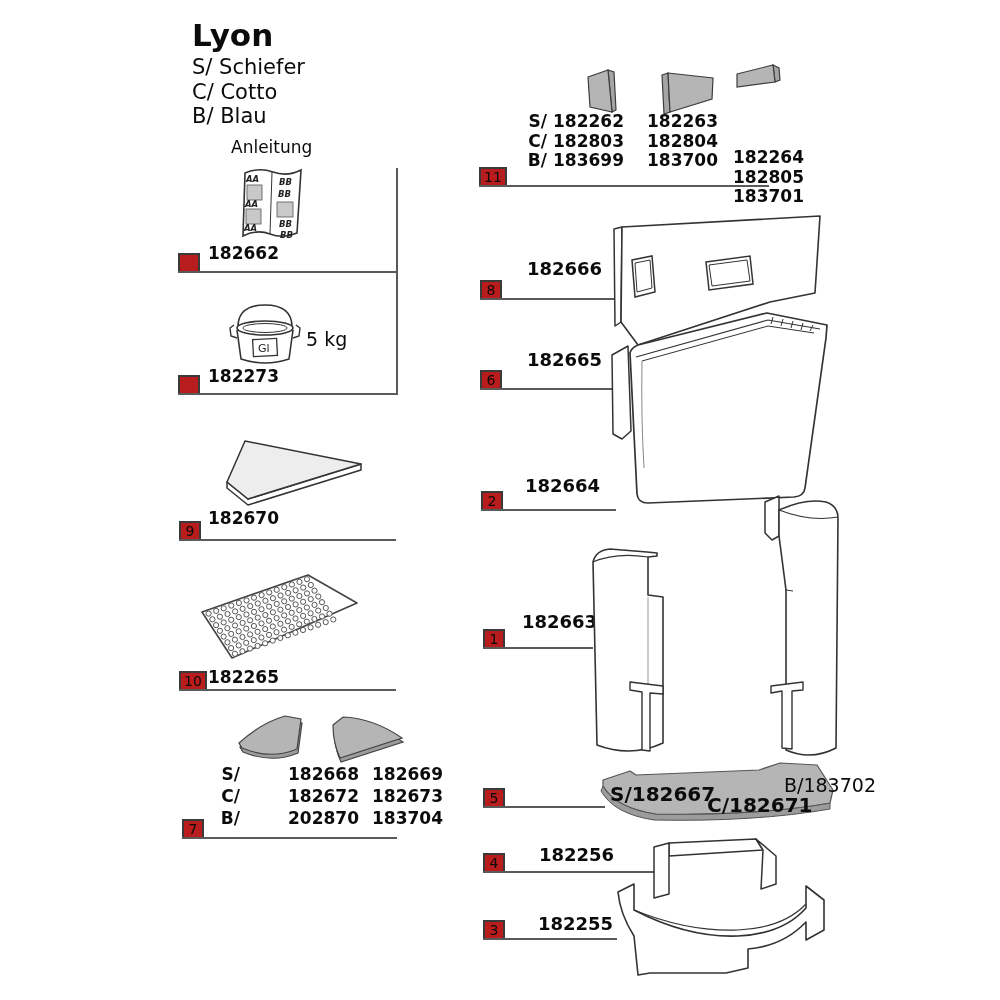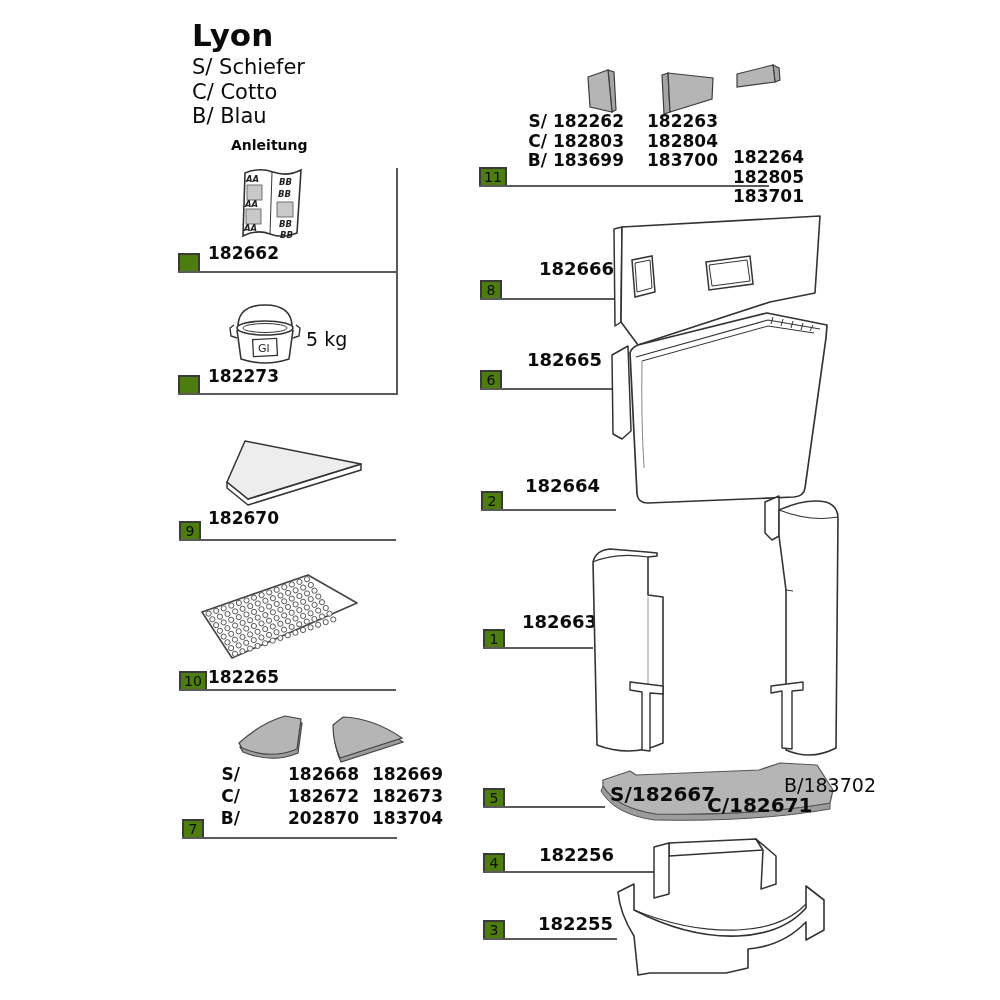--- a/index.html
+++ b/index.html
@@ -3,27 +3,27 @@
 <meta charset="utf-8">
 <style>
   html,body{margin:0;padding:0;background:#fff;}
   #page{position:relative;width:1000px;height:1000px;background:#fff;overflow:hidden;
         font-family:"DejaVu Sans","Liberation Sans",sans-serif;color:#0b0b0b;}
   .abs{position:absolute;}
   .pn{position:absolute;font-weight:bold;font-size:17px;white-space:nowrap;}
   .pn-c{text-align:left;width:140px;}
   .pn-lg{font-size:18px;}
   .refbox{position:absolute;box-sizing:border-box;height:20px;min-width:22px;padding:0 3px;
-          border:2px solid #3a3a3a;background:#4d7c0f;display:flex;align-items:center;
+          border:2px solid #3a3a3a;background:#b91c1c;display:flex;align-items:center;
           justify-content:center;font-size:14px;line-height:1;}
   .hline{position:absolute;height:2px;background:#5a5a5a;}
   .vline{position:absolute;width:2px;background:#5a5a5a;}
   .hdr-title{position:absolute;left:192px;top:17px;font-size:31px;font-weight:bold;}
   .hdr-var{position:absolute;left:192px;font-size:21px;}
-  .hdr-man{position:absolute;left:231px;top:137px;font-size:14px;font-weight:bold;}
+  .hdr-man{position:absolute;left:231px;top:137px;font-size:17px;font-weight:normal;}
   .numrow{position:absolute;display:flex;font-weight:bold;font-size:17px;line-height:21px;}
   .numrow span{display:inline-block;text-align:right;}
   .r7-p{width:28px;margin-right:4px;}
   .r7-a{width:66px;margin-right:18px;margin-left:44px;}
   .r7-b{width:66px;}
   .r11-p{width:42px;margin-right:6px;}
   .r11-a{width:70px;margin-right:24px;}
   .r11-b{width:70px;margin-right:16px;}
   .r11-c{width:70px;margin-top:36px;}
   .overlay-lbl{position:absolute;white-space:nowrap;}
@@ -250,21 +250,21 @@
   </div>
   <div class="numrow" style="left:505px;top:150px;">
     <span class="r11-p">B/</span>
     <span class="r11-a">183699</span>
     <span class="r11-b">183700</span>
     <span class="r11-c">183701</span>
   </div>
   <div class="refbox" style="left:479px;top:167px;">11</div>
   <div class="hline" style="left:479px;top:185px;width:290px;"></div>
 
-  <div class="pn pn-lg" style="left:527px;top:258px;margin-left:12px;">182666</div>
+  <div class="pn pn-lg" style="left:527px;top:258px;">182666</div>
   <div class="refbox" style="left:480px;top:280px;">8</div>
   <div class="hline" style="left:480px;top:298px;width:135px;"></div>
   <svg class="abs" style="left:608px;top:198px;" width="260" height="155" viewBox="0 0 260 155">
     <polygon points="6,31 14,29 13,124 7,128" fill="#fff" stroke="#333" stroke-width="1.5" stroke-linejoin="round"></polygon>
     <path d="M14,29 L212,18 L207,95 L162,104 L30,147 L13,124 Z" fill="#fff" stroke="#333" stroke-width="1.6" stroke-linejoin="round"></path>
     <polygon points="24,62 44,58 47,94 27,99" fill="#fff" stroke="#333" stroke-width="1.5"></polygon>
     <polygon points="27,65 42,62 44,90 29,94" fill="none" stroke="#333" stroke-width="1"></polygon>
     <polygon points="98,64 142,58 145,86 101,92" fill="#fff" stroke="#333" stroke-width="1.5"></polygon>
     <polygon points="101,67 139,62 142,83 104,88" fill="none" stroke="#333" stroke-width="1"></polygon>
   </svg>

